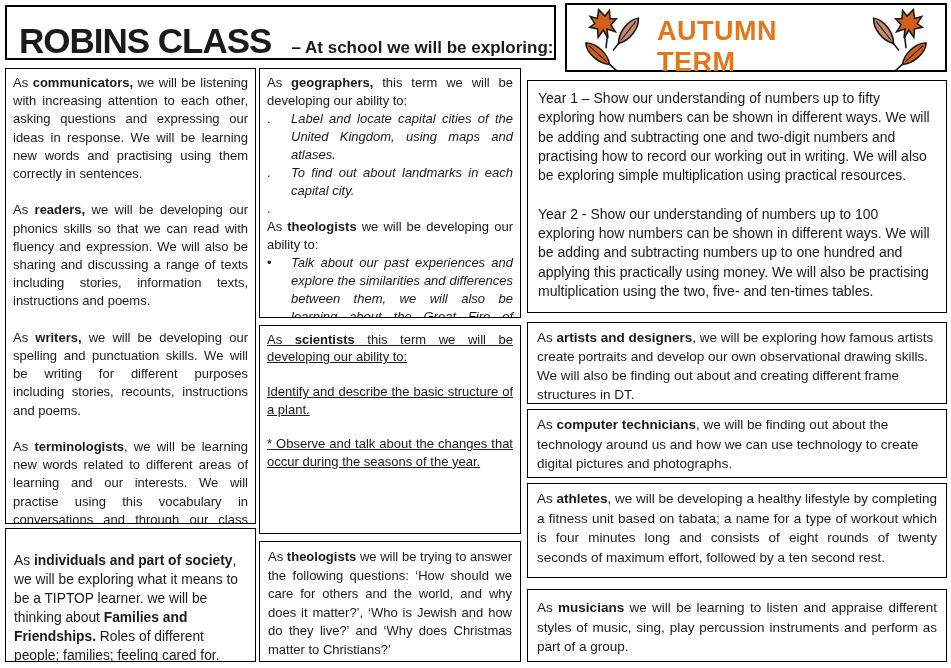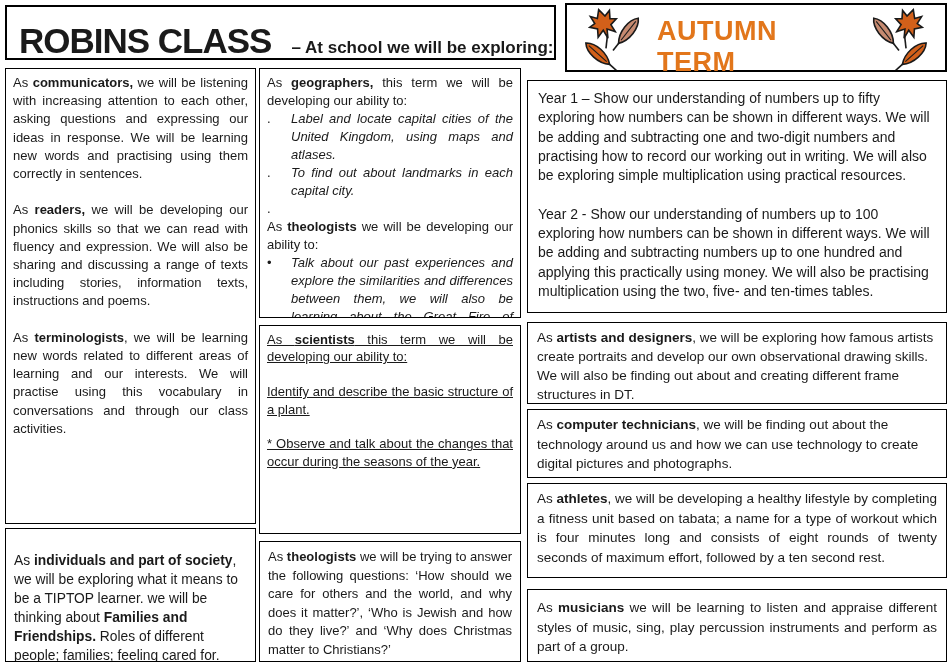--- a/index.html
+++ b/index.html
@@ -86,20 +86,21 @@
           <line x1="0" y1="-11" x2="0" y2="13" stroke="#1a1a1a" stroke-width="1.1"></line>
           <line x1="0" y1="17" x2="0" y2="26" stroke="#1a1a1a" stroke-width="1.6"></line>
         </g>
       </svg>
     </span>
   </div>
 
   <div class="box left1">
       <div class="block gap"><span>As </span><span class="bold">communicators,</span><span> we will be listening with increasing attention to each other, asking questions and expressing our ideas in response. We will be learning new words and practising using them correctly in sentences.</span></div>
       <div class="block gap"><span>As </span><span class="bold">readers,</span><span> we will be developing our phonics skills so that we can read with fluency and expression. We will also be sharing and discussing a range of texts including stories, information texts, instructions and poems.</span></div>
+      <div class="block gap"><span>As </span><span class="bold">writers,</span><span> we will be developing our spelling and punctuation skills. We will be writing for different purposes including stories, recounts, instructions and poems.</span></div>
       <div class="block"><span>As </span><span class="bold">terminologists</span><span>, we will be learning new words related to different areas of learning and our interests. We will practise using this vocabulary in conversations and through our class activities.</span></div>
     </div>
   <div class="box left2">
       <div class="block"><span>As </span><span class="bold">individuals and part of society</span><span>, we will be exploring what it means to be a TIPTOP learner. we will be thinking about </span><span class="bold">Families and Friendships.</span><span> Roles of different people; families; feeling cared for. </span><span class="bold">Respecting ourselves and others</span></div>
     </div>
   <div class="box mid1">
       <div class="block"><span>As </span><span class="bold">geographers,</span><span> this term we will be developing our ability to:</span></div>
       <div class="block bullet">
         <span class="mk">.</span>
         <span class="bt"><span>Label and locate capital cities of the United Kingdom, using maps and atlases.</span></span>

